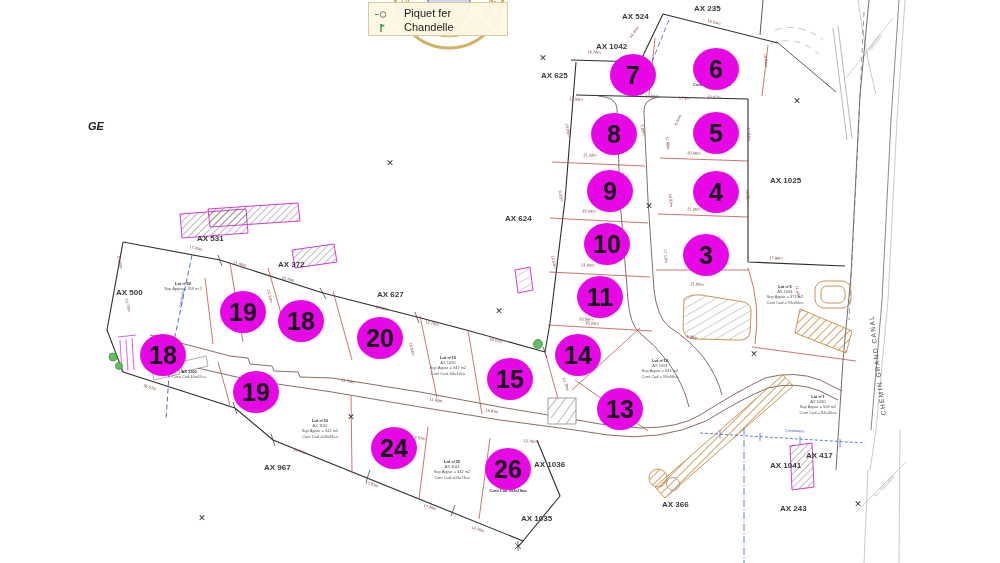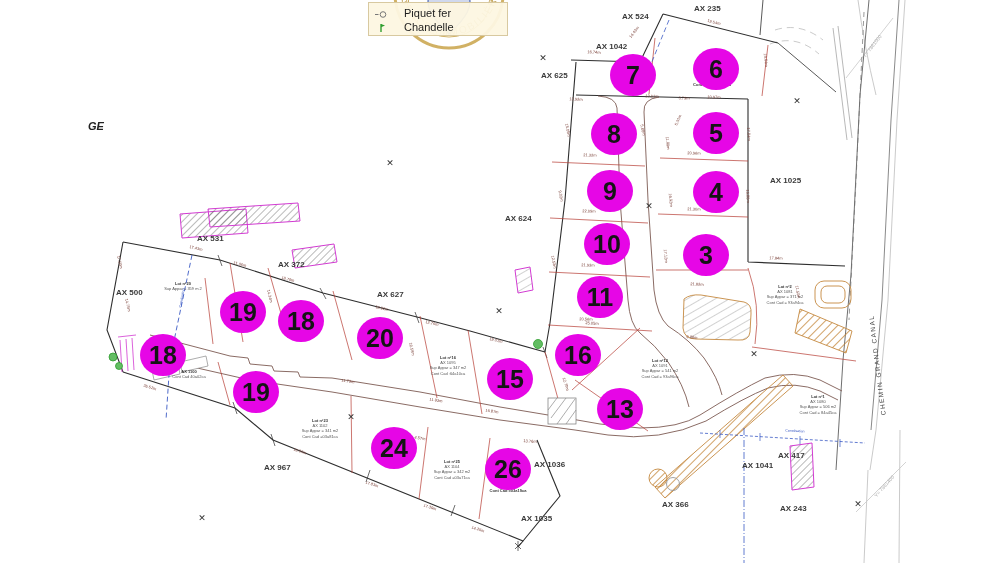--- a/index.html
+++ b/index.html
@@ -191,22 +191,22 @@
   <b class="ax" style="left:770px;top:176px">AX 1025</b>
   <b class="ax" style="left:197px;top:234px">AX 531</b>
   <b class="ax" style="left:278px;top:260px">AX 372</b>
   <b class="ax" style="left:116px;top:288px">AX 500</b>
   <b class="ax" style="left:377px;top:290px">AX 627</b>
   <b class="ax" style="left:264px;top:463px">AX 967</b>
   <b class="ax" style="left:534px;top:460px">AX 1036</b>
   <b class="ax" style="left:521px;top:514px">AX 1035</b>
   <b class="ax" style="left:662px;top:500px">AX 366</b>
   <b class="ax" style="left:780px;top:504px">AX 243</b>
-  <b class="ax" style="left:742px;top:461px">AX 1041</b>
-  <b class="ax" style="left:778px;top:451px">AX 417</b>
+  <b class="ax" style="left:770px;top:461px">AX 1041</b>
+  <b class="ax" style="left:806px;top:451px">AX 417</b>
 
   <div class="note" style="left:183px;top:281px">
     <span>Lot n°20</span>
       <span>Sup Appar = 359 m 2</span>
   </div>
   <div class="note" style="left:189px;top:369px">
     <span>AX 1100</span>
       <span>Cont Cad 40a02ca</span>
   </div>
   <div class="note" style="left:448px;top:355px">
@@ -308,21 +308,21 @@
 
   <div class="badge" style="left:633px;top:75px">7</div>
   <div class="badge" style="left:716px;top:69px">6</div>
   <div class="badge" style="left:614px;top:134px">8</div>
   <div class="badge" style="left:716px;top:133px">5</div>
   <div class="badge" style="left:610px;top:191px">9</div>
   <div class="badge" style="left:716px;top:192px">4</div>
   <div class="badge" style="left:607px;top:244px">10</div>
   <div class="badge" style="left:706px;top:255px">3</div>
   <div class="badge" style="left:600px;top:297px">11</div>
-  <div class="badge" style="left:578px;top:355px">16</div>
+  <div class="badge" style="left:578px;top:355px">14</div>
   <div class="badge" style="left:510px;top:379px">15</div>
   <div class="badge" style="left:620px;top:409px">13</div>
   <div class="badge" style="left:380px;top:338px">20</div>
   <div class="badge" style="left:301px;top:321px">18</div>
   <div class="badge" style="left:243px;top:312px">19</div>
   <div class="badge" style="left:163px;top:355px">18</div>
   <div class="badge" style="left:256px;top:392px">19</div>
   <div class="badge" style="left:394px;top:448px">24</div>
   <div class="badge" style="left:508px;top:469px">26</div>
 

